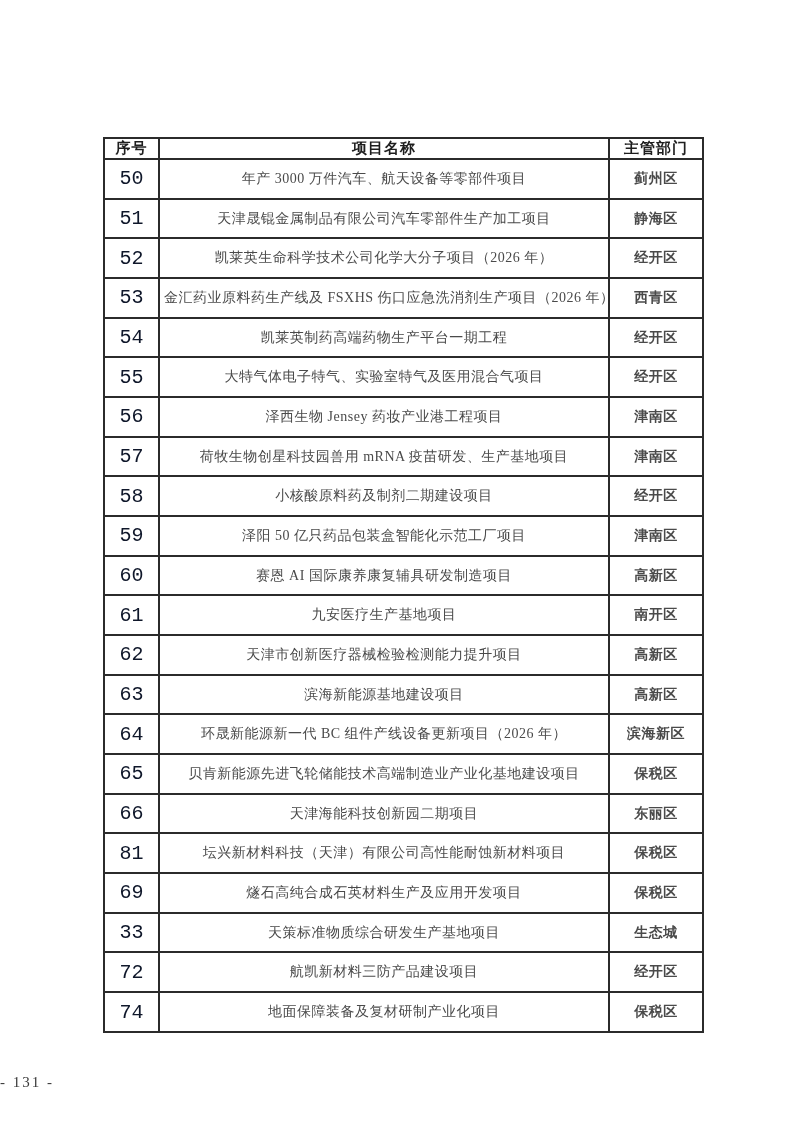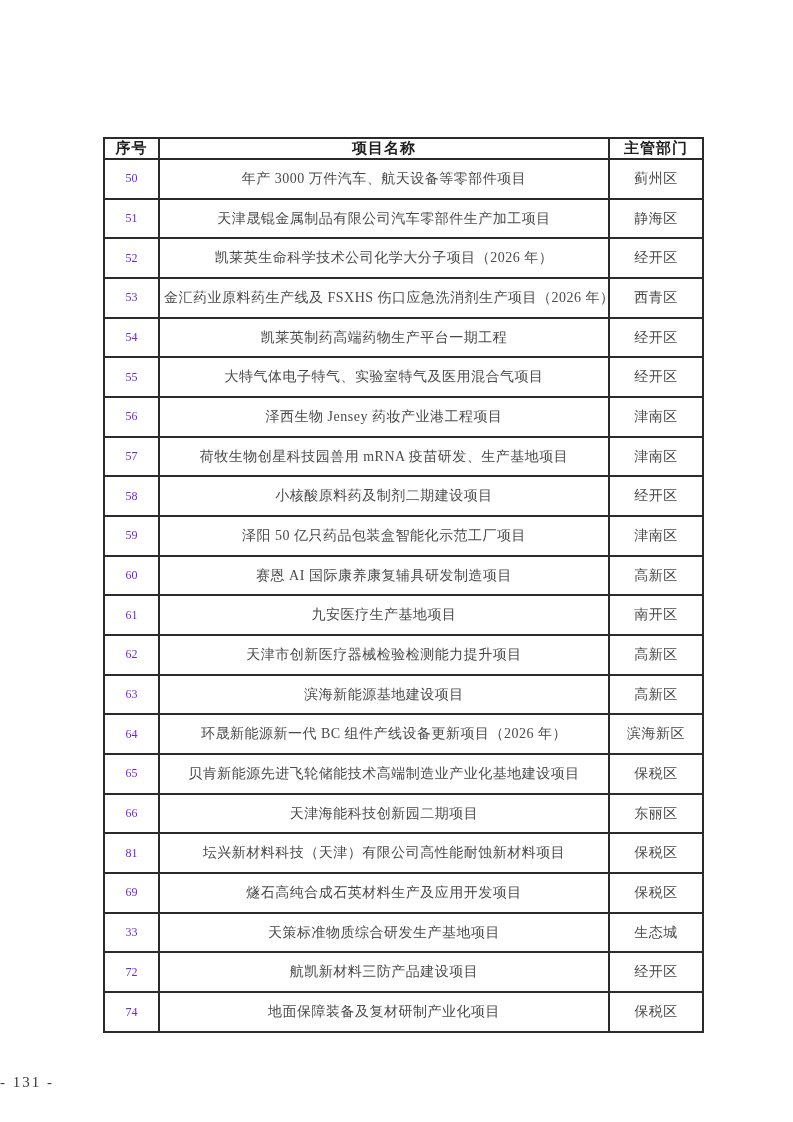--- a/index.html
+++ b/index.html
@@ -38,26 +38,26 @@
     font-weight: bold;
     color: #1e1e1e;
     letter-spacing: 1px;
   }
   .doc-table td {
     font-size: 14px;
     font-weight: normal;
     color: #4a4a4a;
   }
   .doc-table td.cell-no {
-    font-family: Liberation Serif, serif;
-    font-size: 12px;
-    color: #6d28d9;
+    font-family: Liberation Mono, monospace;
+    font-size: 20px;
+    color: #0f172a;
   }
   .doc-table td.cell-name { letter-spacing: 0.5px; }
-  .doc-table td.cell-dept { letter-spacing: 0.5px; }
+  .doc-table td.cell-dept { letter-spacing: 0.5px; font-weight: bold; }
   .page-footer {
     position: absolute;
     left: 0; top: 1044px;
     width: 100%;
     text-align: left;
     font-family: "Liberation Serif", "DejaVu Serif", serif;
     font-size: 15px;
     color: #3a3a3a;
     letter-spacing: 2px;
   }

